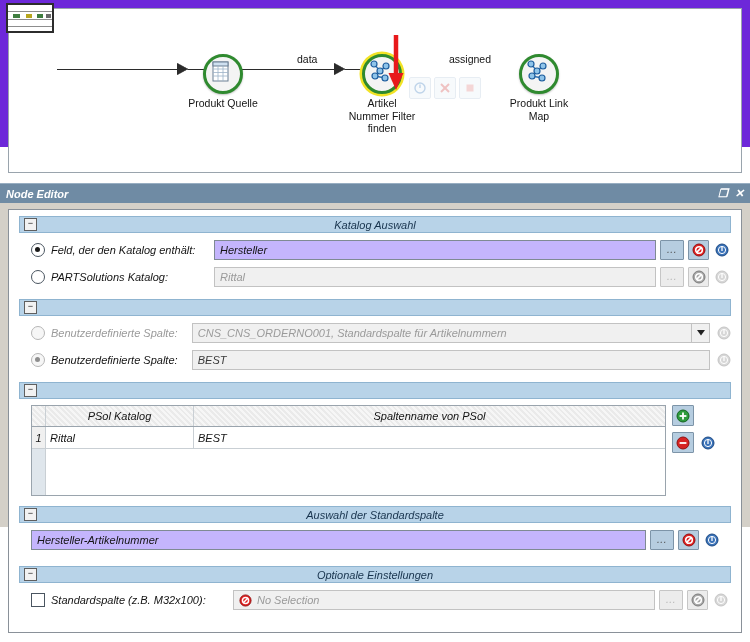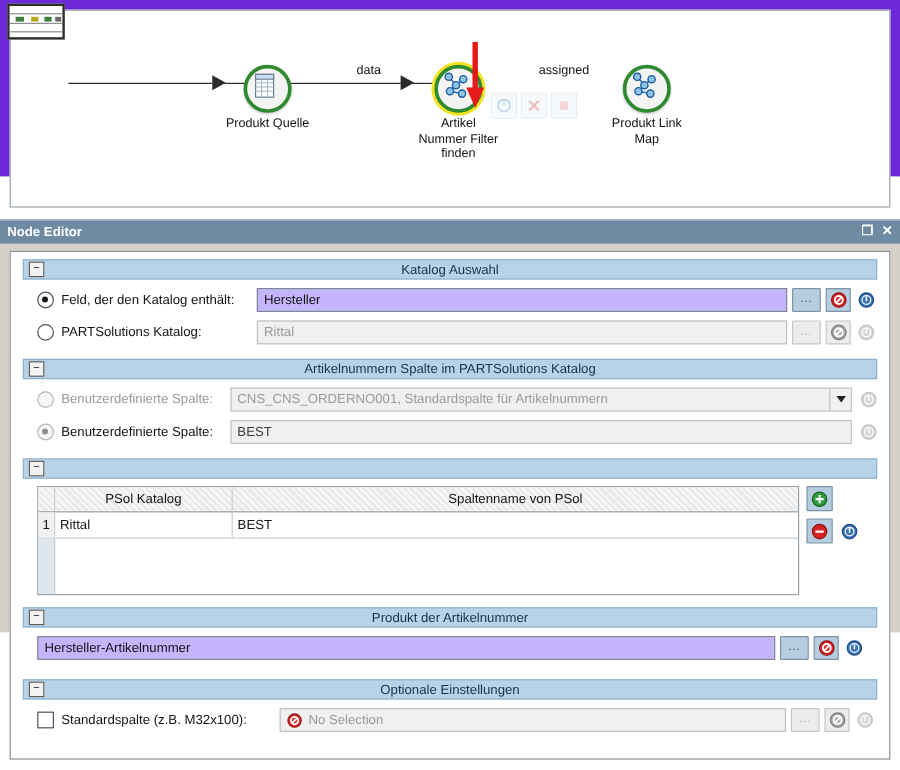--- a/index.html
+++ b/index.html
@@ -78,20 +78,21 @@
   #node-toolbar{position:absolute;left:400px;top:68px;display:flex;gap:3px;opacity:.33;}
   #node-toolbar .tb{
     width:20px;height:20px;background:#e9f0f7;border:1px solid #b9cbdd;
     border-radius:2px;display:flex;align-items:center;justify-content:center;
   }
 
   
   #node-editor{
     position:absolute;left:0;top:183px;width:750px;height:344px;
     background:#d4d0c8;
+    font-style:italic;
   }
   #ne-title{
     height:19px;background:#6f8ba4;color:#ffffff;
     display:flex;align-items:center;padding:0 6px;
     font-size:11px;font-weight:bold;
     border-top:1px solid #98aec2;
   }
   #ne-title .spacer{flex:1;}
   #ne-title .tbtn{margin-left:7px;cursor:pointer;font-size:11px;line-height:11px;}
   #ne-body{
@@ -371,21 +372,20 @@
               <line x1="7" y1="4" x2="7" y2="8" stroke="#ffffff" stroke-width="1.3"></line>
             </svg>
           </div>
         </div>
       </div>
     </div>
 
     <div class="section">
       <div class="sec-head">
         <div class="collapse">−</div>
-        <div class="sec-title">Artikelnummern Spalte im PARTSolutions Katalog</div>
       </div>
       <div class="sec-body">
 
         <div class="row">
           <div class="radio dis"></div>
           <div class="rlabel dis" style="width:141px;">Benutzerdefinierte Spalte:</div>
           <div class="field dis" style="width:519px;padding-right:0;">
             <span style="flex:1;overflow:hidden;white-space:nowrap;">CNS_CNS_ORDERNO001, Standardspalte für Artikelnummern</span>
             <span class="dropdown-arrow">
               <svg width="8" height="6" viewBox="0 0 8 6">
@@ -461,21 +461,21 @@
               </svg>
             </div>
           </div>
         </div>
       </div>
     </div>
 
     <div class="section" style="margin-top:10px;">
       <div class="sec-head">
         <div class="collapse">−</div>
-        <div class="sec-title">Produkt der Artikelnummer</div>
+        <div class="sec-title">Auswahl der Standardspalte</div>
       </div>
       <div class="sec-body">
         <div class="row">
           <div class="field" style="width:615px;margin-left:12px;">Hersteller-Artikelnummer</div>
           <div class="btn">
             <span class="dots">...</span>
           </div>
           <div class="iconbtn">
             <svg width="14" height="14" viewBox="0 0 14 14">
               <circle cx="7" cy="7" r="6" fill="#e02020" stroke="#8f1010" stroke-width="1"></circle>

